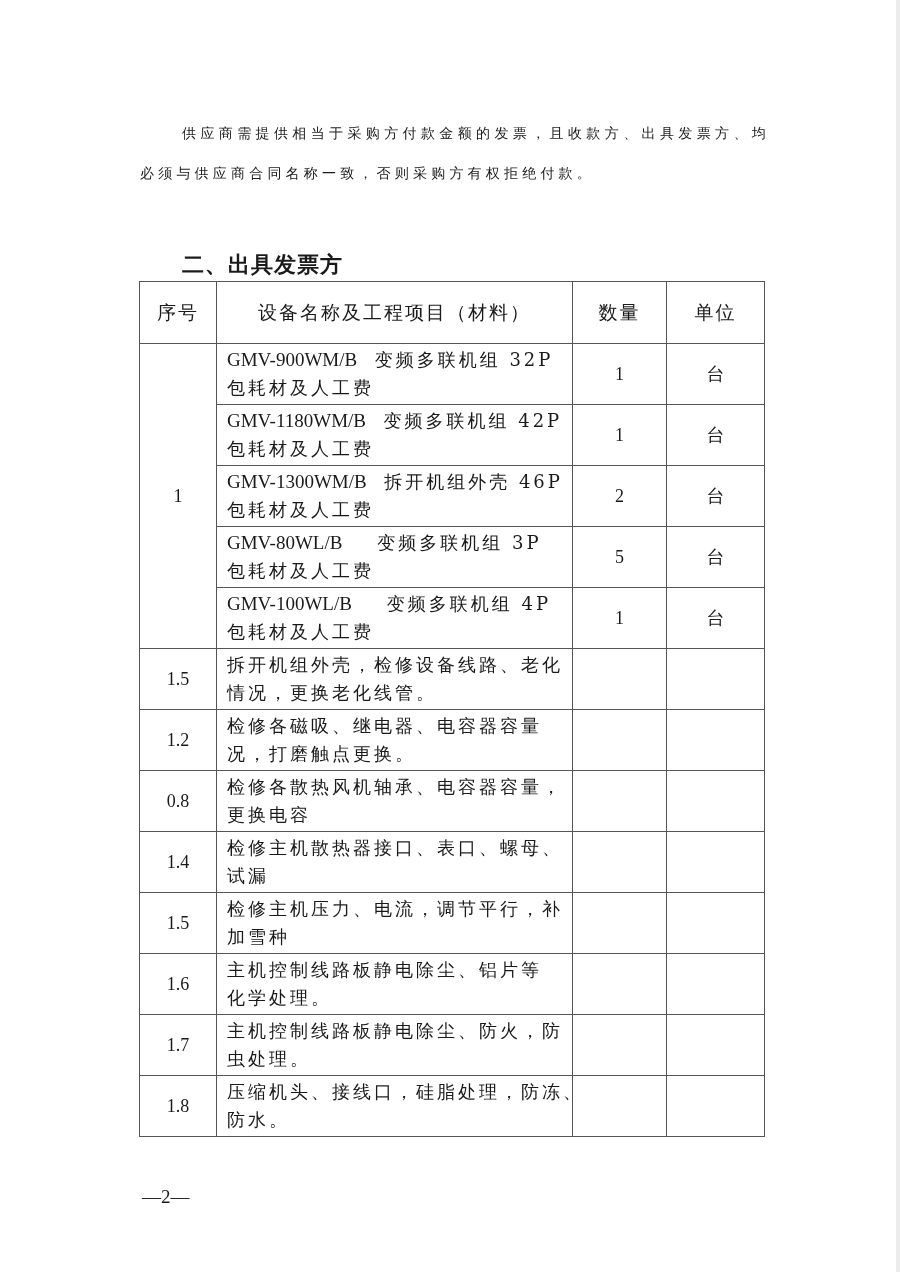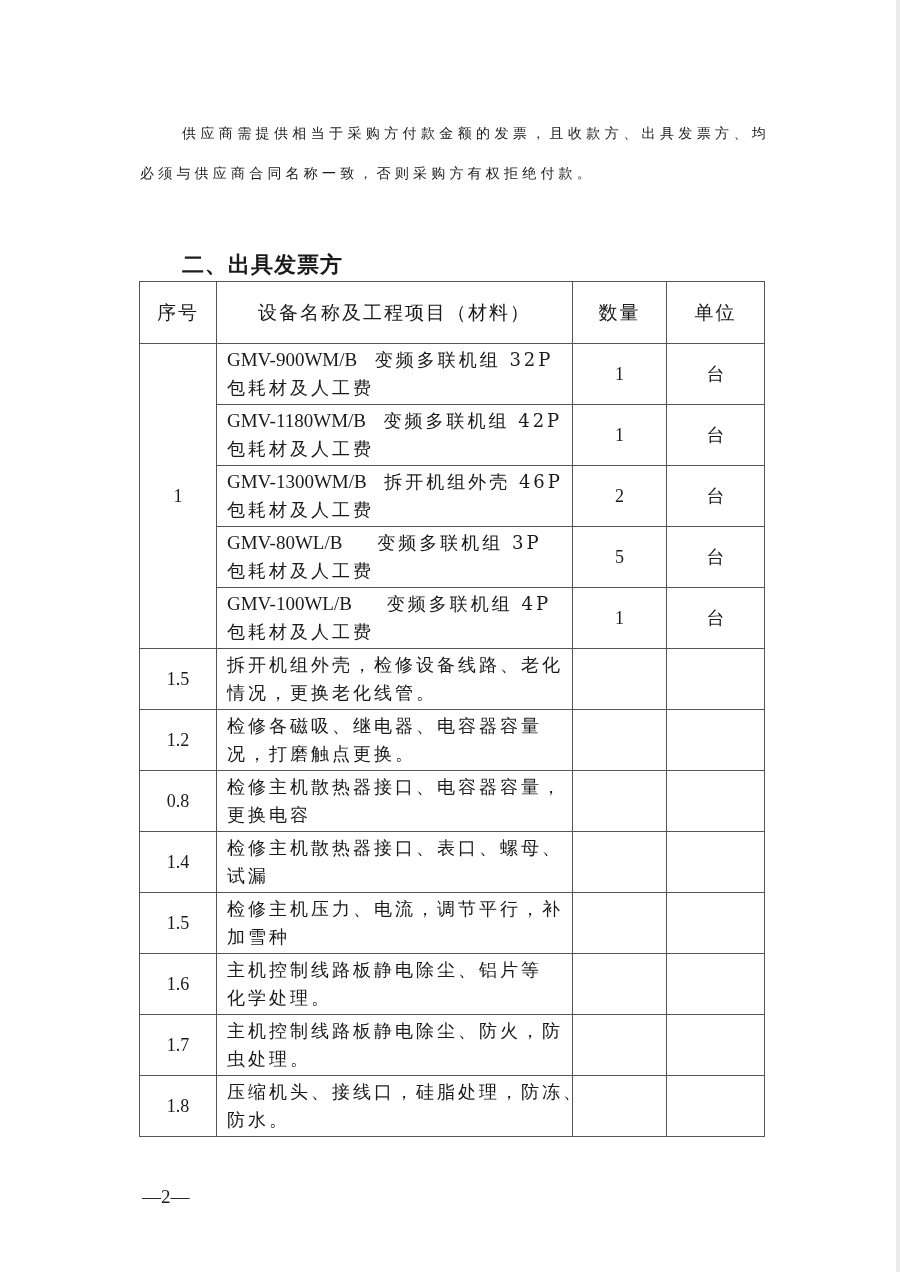--- a/index.html
+++ b/index.html
@@ -118,21 +118,21 @@
     <td class="desc">
           <span class="l1">检修各磁吸、继电器、电容器容量</span>
           <span class="l2">况，打磨触点更换。</span>
         </td>
     <td class="qty"></td>
     <td class="unit"></td>
   </tr>
   <tr>
     <td class="seq">0.8</td>
     <td class="desc">
-          <span class="l1">检修主机散热器接口、电容器容量，</span>
+          <span class="l1">检修各散热风机轴承、电容器容量，</span>
           <span class="l2">更换电容</span>
         </td>
     <td class="qty"></td>
     <td class="unit"></td>
   </tr>
   <tr>
     <td class="seq">1.4</td>
     <td class="desc">
           <span class="l1">检修主机散热器接口、表口、螺母、</span>
           <span class="l2">试漏</span>

